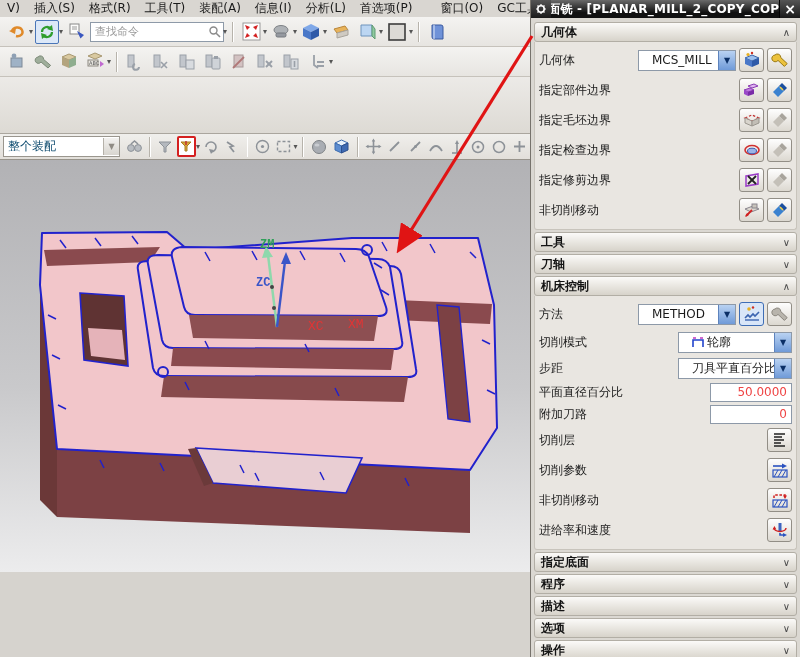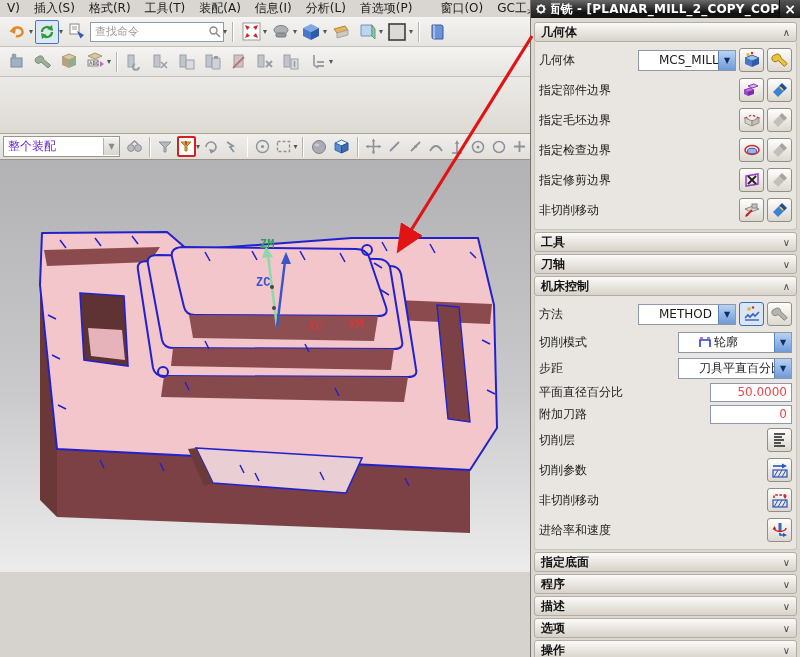--- a/index.html
+++ b/index.html
@@ -27,21 +27,21 @@
   .tb-btn.active{border:1px solid #4a76b8;background:#dce8f8;}
   .tb-caret{font-size:8px;color:#555;margin:0 1px 0 -1px;cursor:pointer;}
   .tb-sep{width:1px;height:20px;background:#b7b3ab;border-right:1px solid #fff;margin:0 4px;}
   #find-box{display:inline-flex;align-items:center;background:#fff;border:1px solid #8e9aa8;
             height:18px;width:128px;margin:0 0;padding:0 2px;}
   #find-box input{flex:1;border:none;outline:none;font-size:11px;width:100px;color:#444;
                   font-family:"DejaVu Sans",sans-serif;background:transparent;}
   #find-box input::placeholder{color:#9a9a9a;}
   #scope-combo{display:inline-flex;width:130px;height:19px;border:1px solid #9a968e;background:#fff;
                align-items:center;margin-right:4px;}
-  #scope-combo .ct{flex:1;padding-left:4px;color:#6d28d9;font-size:12px;}
+  #scope-combo .ct{flex:1;padding-left:4px;color:#0c4a6e;font-size:12px;}
   #scope-combo .ca{width:15px;height:17px;background:linear-gradient(#f2f1ef,#d8d5cf);
                    border-left:1px solid #b5b1a9;color:#8f8b84;font-size:8px;display:flex;align-items:center;justify-content:center;}
   .red-box{border:2px solid #d42020 !important;background:#fff;}
   
   #viewport{position:absolute;left:0;top:160px;width:530px;height:412px;
             background:linear-gradient(#b2b2b5,#c9c9cb 55%,#ececed);font-family:Liberation Mono, monospace;}
   
   #arrow-overlay{position:absolute;left:388px;top:28px;width:146px;height:232px;z-index:40;pointer-events:none;}
   
   #panel{position:absolute;left:530px;top:0;width:270px;height:657px;background:#dbd8d2;
@@ -61,21 +61,21 @@
   .prow{display:flex;align-items:center;min-height:26px;}
   .prow.tall{min-height:30px;}
   .plabel{font-size:12px;color:#1c1c1c;white-space:nowrap;}
   .spacer{flex:1;}
   .icon-btn{width:25px;height:24px;margin-left:3px;border:1px solid #928e86;border-radius:3px;
             background:linear-gradient(#fefefe,#dcd8d0);display:inline-flex;align-items:center;justify-content:center;
             padding:0;cursor:pointer;}
   .icon-btn.active{border:1px solid #3f6eb5;background:#d9e6f8;}
   .icon-btn:disabled{cursor:default;}
   .combo{display:inline-flex;height:19px;border:1px solid #8d99a8;background:#fff;align-items:center;overflow:hidden;}
-  .combo .ctext{flex:1;padding:0 20px;font-size:12px;white-space:nowrap;overflow:hidden;display:flex;align-items:center;gap:3px;}
+  .combo .ctext{flex:1;padding:0 13px;font-size:12px;white-space:nowrap;overflow:hidden;display:flex;align-items:center;gap:3px;}
   .combo .carrow{width:16px;height:19px;flex:none;background:linear-gradient(#b9d2f2,#6f9ad8);
                  border-left:1px solid #5d83bd;color:#0b2f66;font-size:8px;display:flex;align-items:center;justify-content:center;cursor:pointer;}
   .numfield{width:72px;height:17px;border:1px solid #8d99a8;background:#fff;font-size:12px;
             text-align:right;padding:0 4px;font-family:"DejaVu Sans",sans-serif;color:#ef4444;}
   svg{display:block;}
 </style>
 </head>
 <body>
 <div id="app">
 

